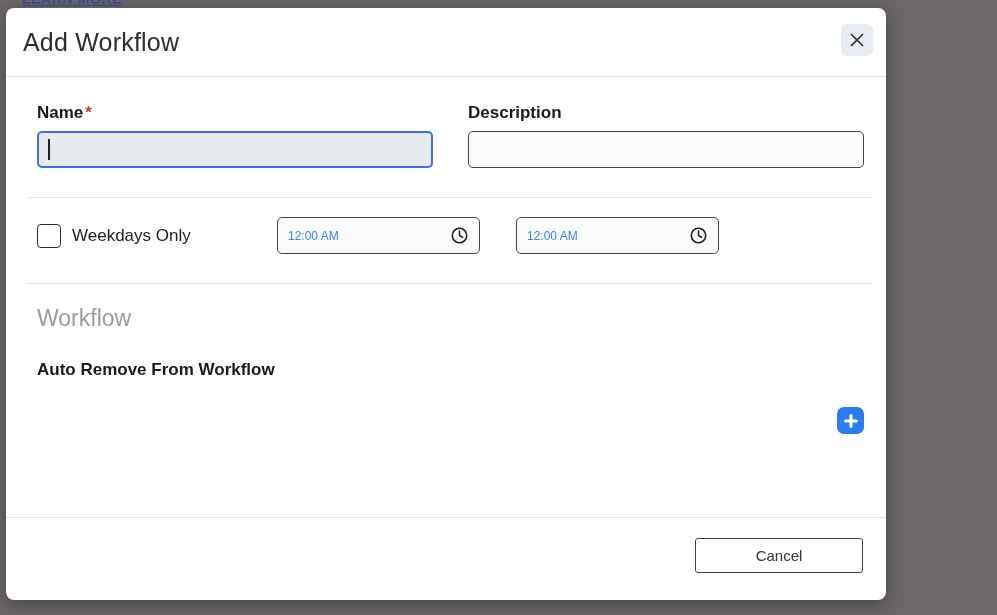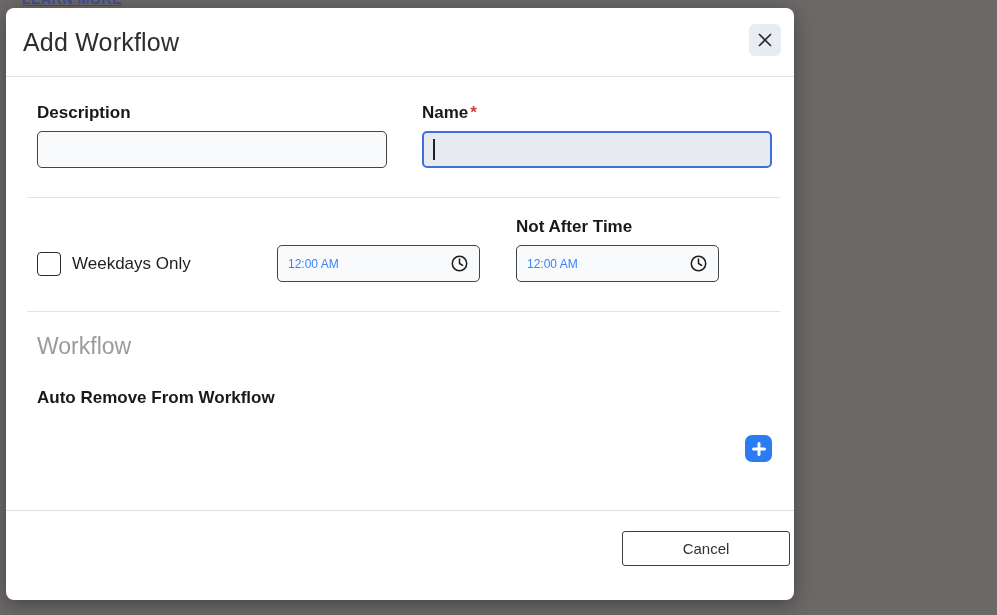--- a/index.html
+++ b/index.html
@@ -14,21 +14,21 @@
     position:absolute; top:0; left:0; width:997px; height:8px; overflow:hidden;
   }
   .learn-more {
     position:absolute; top:-9px; left:22px;
     font-size:14px; font-weight:700; letter-spacing:0.6px;
     color:#3d4c9b; text-decoration:underline; cursor:pointer;
   }
 
   
   .modal {
-    position:absolute; left:6px; top:8px; width:788px; height:592px;
+    position:absolute; left:6px; top:8px; width:880px; height:592px;
     background:#ffffff; border-radius:8px;
     box-shadow:0 4px 18px rgba(0,0,0,0.35);
   }
   .modal-header {
     position:relative; height:69px; border-bottom:1px solid #e3e3e3;
     display:flex; align-items:center; padding-left:17px;
   }
   .dialog-title { font-size:25px; font-weight:400; color:#2d2d2d; letter-spacing:0.2px; }
   .close-btn {
     position:absolute; top:16px; right:13px; width:32px; height:32px;
@@ -78,24 +78,24 @@
   .col-header { font-size:17px; font-weight:700; color:#17191c; }
   .col-first { width:447px; padding-left:12px; }
 
   .add-row { display:flex; justify-content:flex-end; margin-top:27px; }
   .add-btn {
     width:27px; height:27px; border:none; border-radius:7px; background:#2b7bf3;
     display:flex; align-items:center; justify-content:center; cursor:pointer;
   }
 
   .modal-footer {
-    position:absolute; left:0; bottom:15px; width:100%; height:75px;
+    position:absolute; left:0; bottom:8px; width:100%; height:75px;
     border-top:1px solid #e0e0e0; border-radius:0 0 8px 8px;
     display:flex; align-items:center; justify-content:flex-end;
-    gap:22px; padding-right:4px; background:#fff;
+    gap:22px; padding-right:23px; background:#fff;
   }
   .btn {
     width:168px; height:35px; border-radius:3px; font-size:15px; cursor:pointer;
     font-family:"Liberation Sans", sans-serif;
   }
   .cancel-btn { background:#ffffff; border:1px solid #3f3f3f; color:#333; font-weight:400; }
   .done-btn { background:#6a6d70; border:none; color:#ffffff; font-weight:700; }
 </style>
 </head>
 <body>
@@ -112,29 +112,29 @@
       <svg width="14" height="14" viewBox="0 0 14 14">
         <path d="M1.5 1.5 L12.5 12.5 M12.5 1.5 L1.5 12.5" stroke="#2b2b2b" stroke-width="1.7" stroke-linecap="round"></path>
       </svg>
     </button>
   </div>
 
   <div class="modal-body">
 
     <div class="fields-row">
       <div class="field">
-        <label class="field-label">Description</label>
-        <input class="text-input" type="text" value="" style="">
-      </div>
-      <div class="field">
         <label class="field-label"><span>Name</span><span class="req">*</span></label>
         <div class="input-wrap">
           <input class="text-input focused" type="text" value="" style="">
           <span class="caret"></span>
         </div>
+      </div>
+      <div class="field">
+        <label class="field-label">Description</label>
+        <input class="text-input" type="text" value="" style="">
       </div>
     </div>
 
     <hr class="divider">
 
 
     <div class="schedule-row">
       <div class="checkbox-group">
         <span class="checkbox"></span>
         <span class="checkbox-label">Weekdays Only</span>
@@ -144,21 +144,20 @@
         <div class="time-input">
           <span class="time-value">12:00 AM</span>
           <svg width="19" height="19" viewBox="0 0 20 20">
             <circle cx="10" cy="10" r="7.6" fill="none" stroke="#1c1c1c" stroke-width="1.6"></circle>
             <path d="M10 10 L10 5.4 M10 10 L13.3 12" fill="none" stroke="#1c1c1c" stroke-width="1.6" stroke-linecap="round"></path>
           </svg>
         </div>
       </div>
 
       <div class="time-field">
-        <label class="field-label">Not After Time</label>
         <div class="time-input">
           <span class="time-value">12:00 AM</span>
           <svg width="19" height="19" viewBox="0 0 20 20">
             <circle cx="10" cy="10" r="7.6" fill="none" stroke="#1c1c1c" stroke-width="1.6"></circle>
             <path d="M10 10 L10 5.4 M10 10 L13.3 12" fill="none" stroke="#1c1c1c" stroke-width="1.6" stroke-linecap="round"></path>
           </svg>
         </div>
       </div>
     </div>
 

